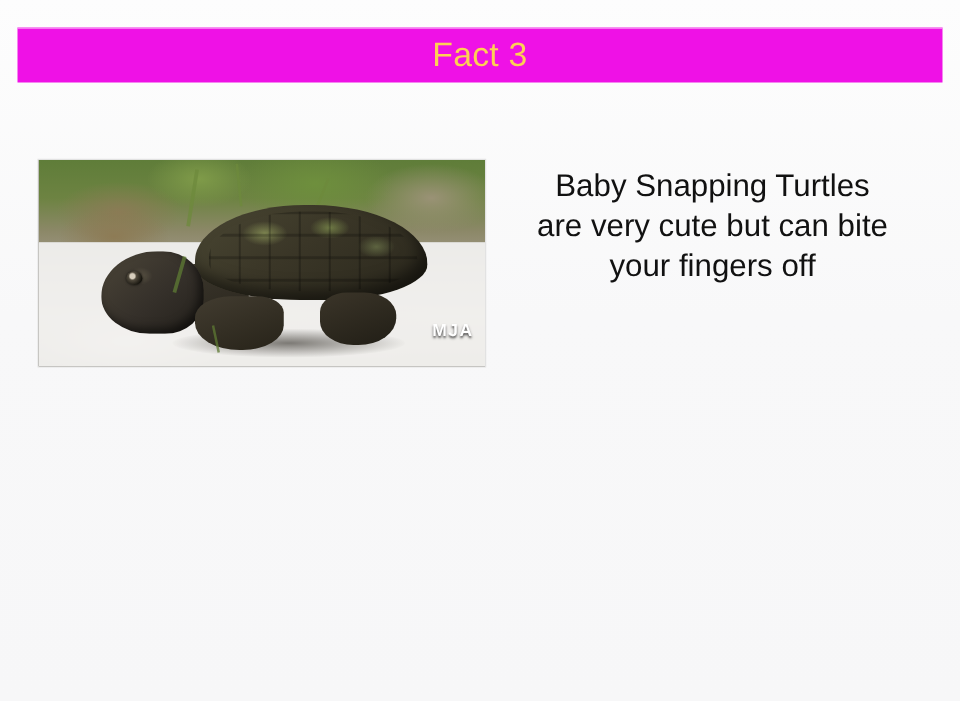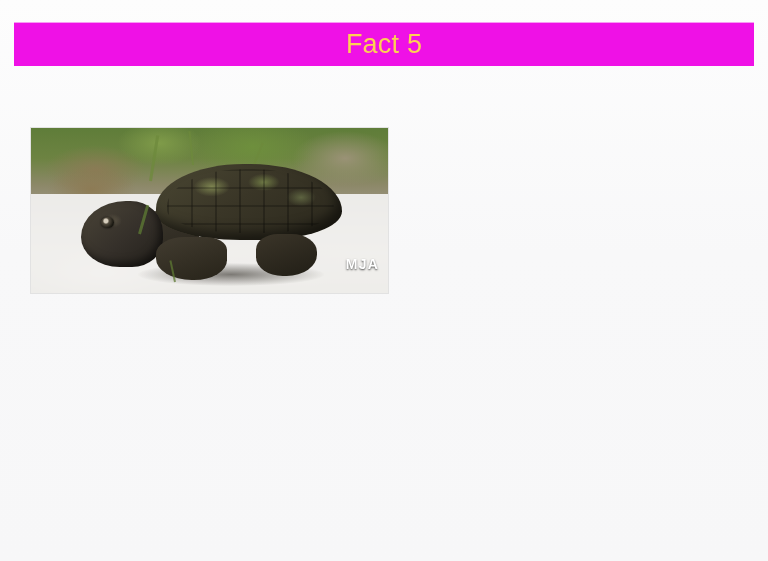--- a/index.html
+++ b/index.html
@@ -208,21 +208,21 @@
     line-height: 32px;
     color: #111111;
   }
 </style>
 </head>
 <body>
 
 <div class="slide">
 
   <div class="title-banner">
-    <span class="title-text">Fact 5</span>
+    <span class="title-text">Fact 3</span>
   </div>
 
   <div class="photo-frame">
     <div class="photo-canvas">
       <div class="bg-grass"></div>
       <div class="bg-blur-left"></div>
       <div class="bg-ground"></div>
       <div class="grass-blade gb1"></div>
       <div class="grass-blade gb2"></div>
       <div class="grass-blade gb5"></div>
@@ -234,14 +234,19 @@
       <div class="head"></div>
       <div class="eye"></div>
       <div class="leg-front"></div>
       <div class="leg-rear"></div>
       <div class="grass-blade gb3"></div>
       <div class="grass-blade gb4"></div>
     </div>
     <span class="photo-watermark">MJA</span>
   </div>
 
+  <div class="body-text">
+    <span style="display: block;">Baby Snapping Turtles</span>
+    <span style="display: block;">are very cute but can bite</span>
+    <span style="display: block;">your fingers off</span>
+  </div>
 
 </div>
 
 </body></html>

